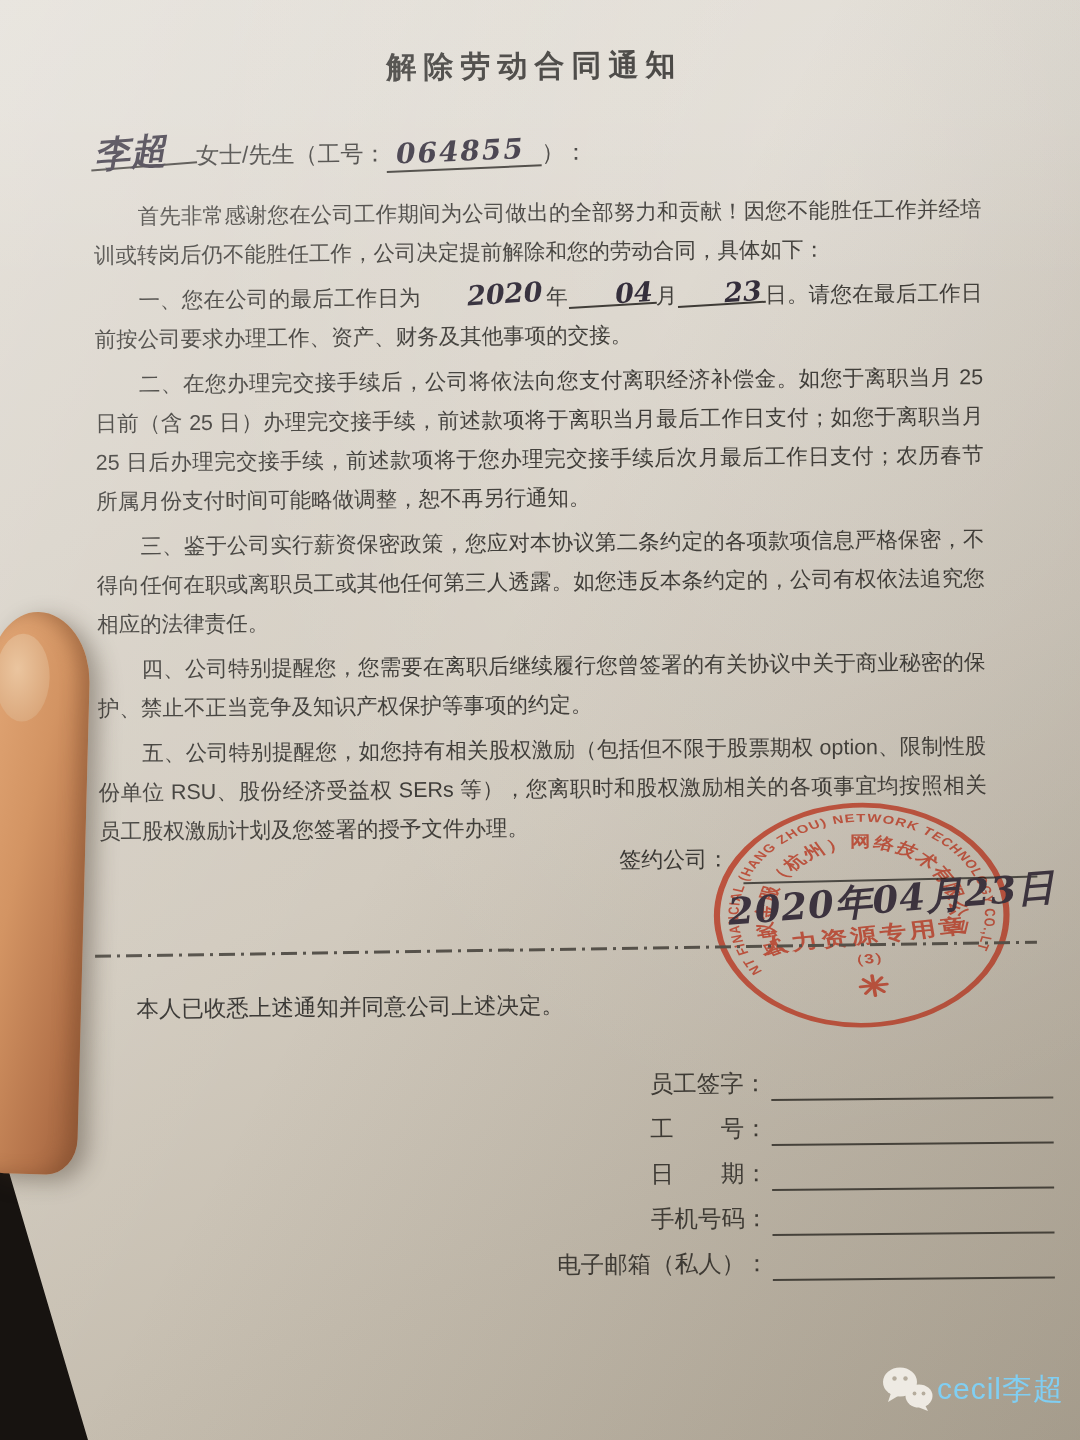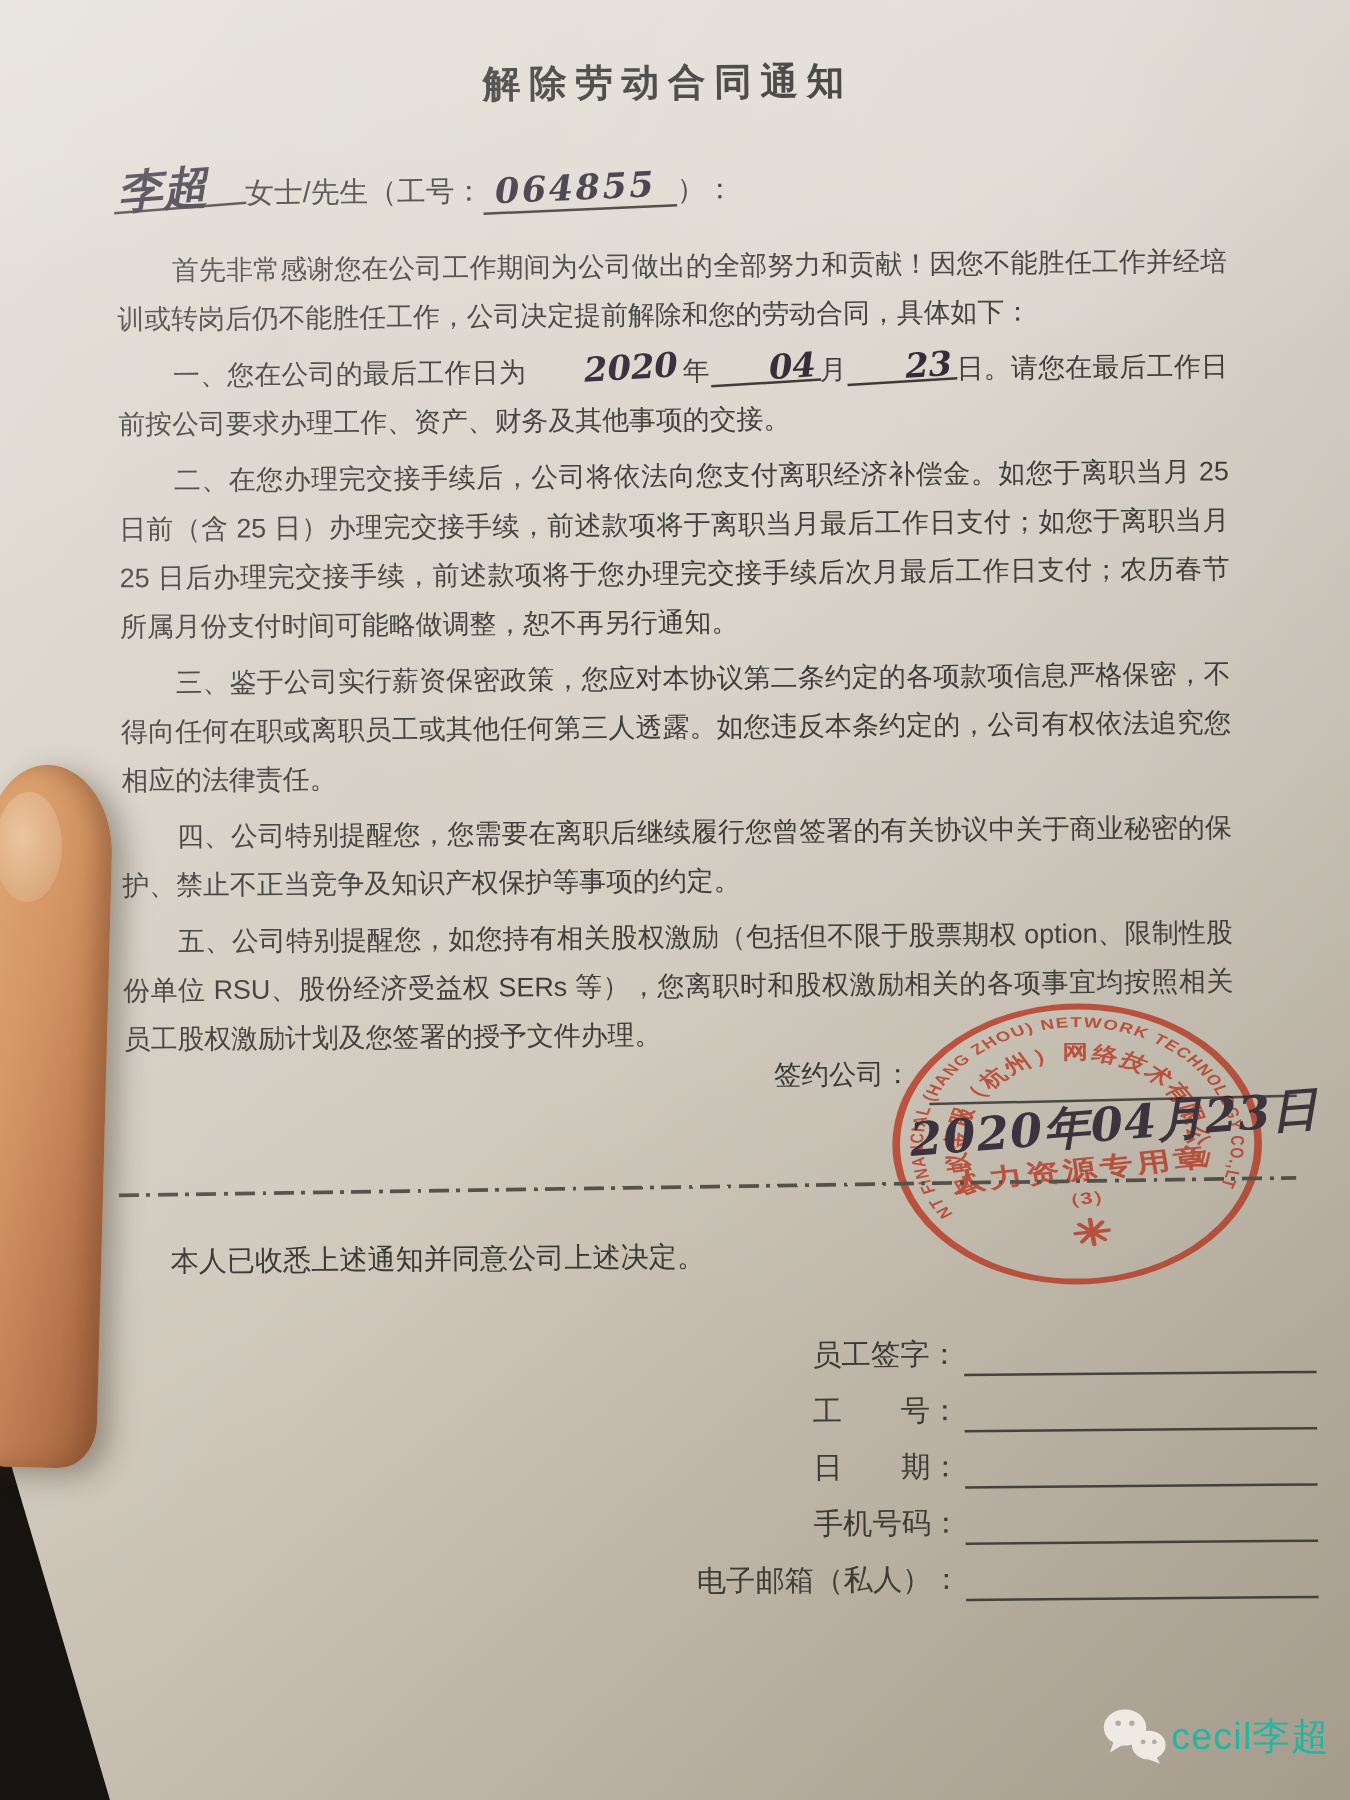--- a/index.html
+++ b/index.html
@@ -75,21 +75,21 @@
     transform:rotate(-0.35deg);
     background:repeating-linear-gradient(90deg,#56524b 0 16px,transparent 16px 22px,#56524b 22px 25px,transparent 25px 31px);
   }
   .ack{position:absolute;left:134px;top:990px;font-size:22.5px;color:#3a3835;}
   .fields{position:absolute;left:420px;top:1058px;width:630px;z-index:12;}
   .frow{display:flex;justify-content:flex-end;align-items:flex-end;height:45px;font-size:23.5px;color:#3d3a35;}
   .frow .flabel{white-space:pre;padding-bottom:2px;}
   .frow .fline{width:282px;height:30px;border-bottom:2px solid #45423c;margin-left:4px;}
   .watermark{
     position:absolute;right:16px;bottom:28px;z-index:60;display:flex;align-items:center;gap:2px;
-    color:#14b8a6;opacity:.92;
+    color:#7dd3fc;opacity:.92;
   }
   .watermark .wm-text{font-size:30px;letter-spacing:1px;}
 </style>
 </head>
 <body>
 
 <div class="paper"></div>
 
 <div class="sheet">
 

